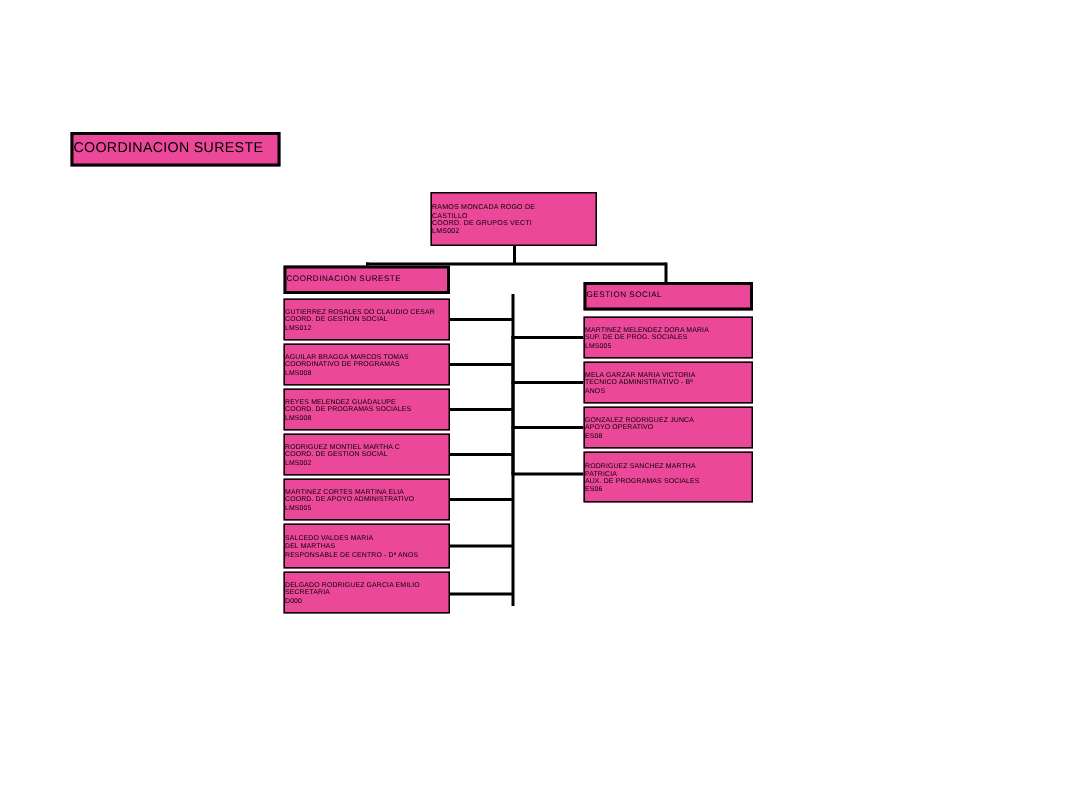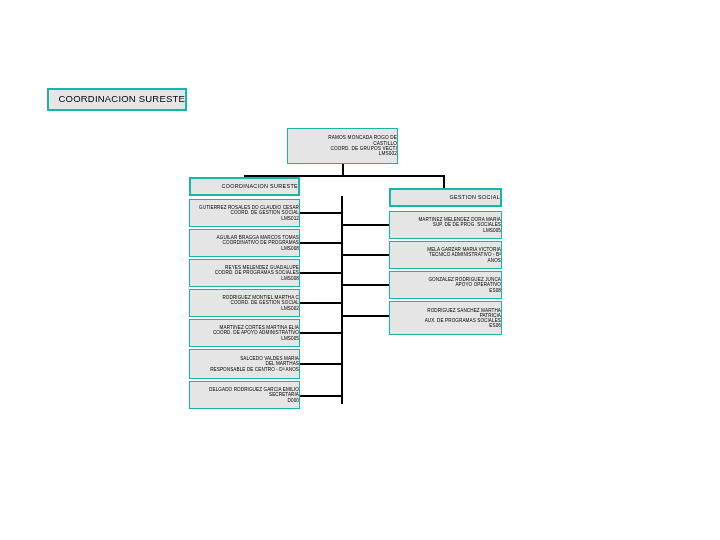--- a/index.html
+++ b/index.html
@@ -16,27 +16,27 @@
     width: 720px;
     height: 540px;
     background: #ffffff;
     overflow: hidden;
   }
 
   
   .box {
     position: absolute;
     box-sizing: border-box;
-    background: #e5e5e5;
-    border: 2px solid #14b8a6;
+    background: #ec4899;
+    border: 2px solid #000000;
     display: flex;
     flex-direction: column;
     align-items: center;
     justify-content: center;
-    text-align: right;
+    text-align: left;
     color: #000000;
     z-index: 5;
   }
   .box .ln {
     display: block;
     width: 100%;
     line-height: 1.12;
     white-space: nowrap;
     overflow: hidden;
   }

